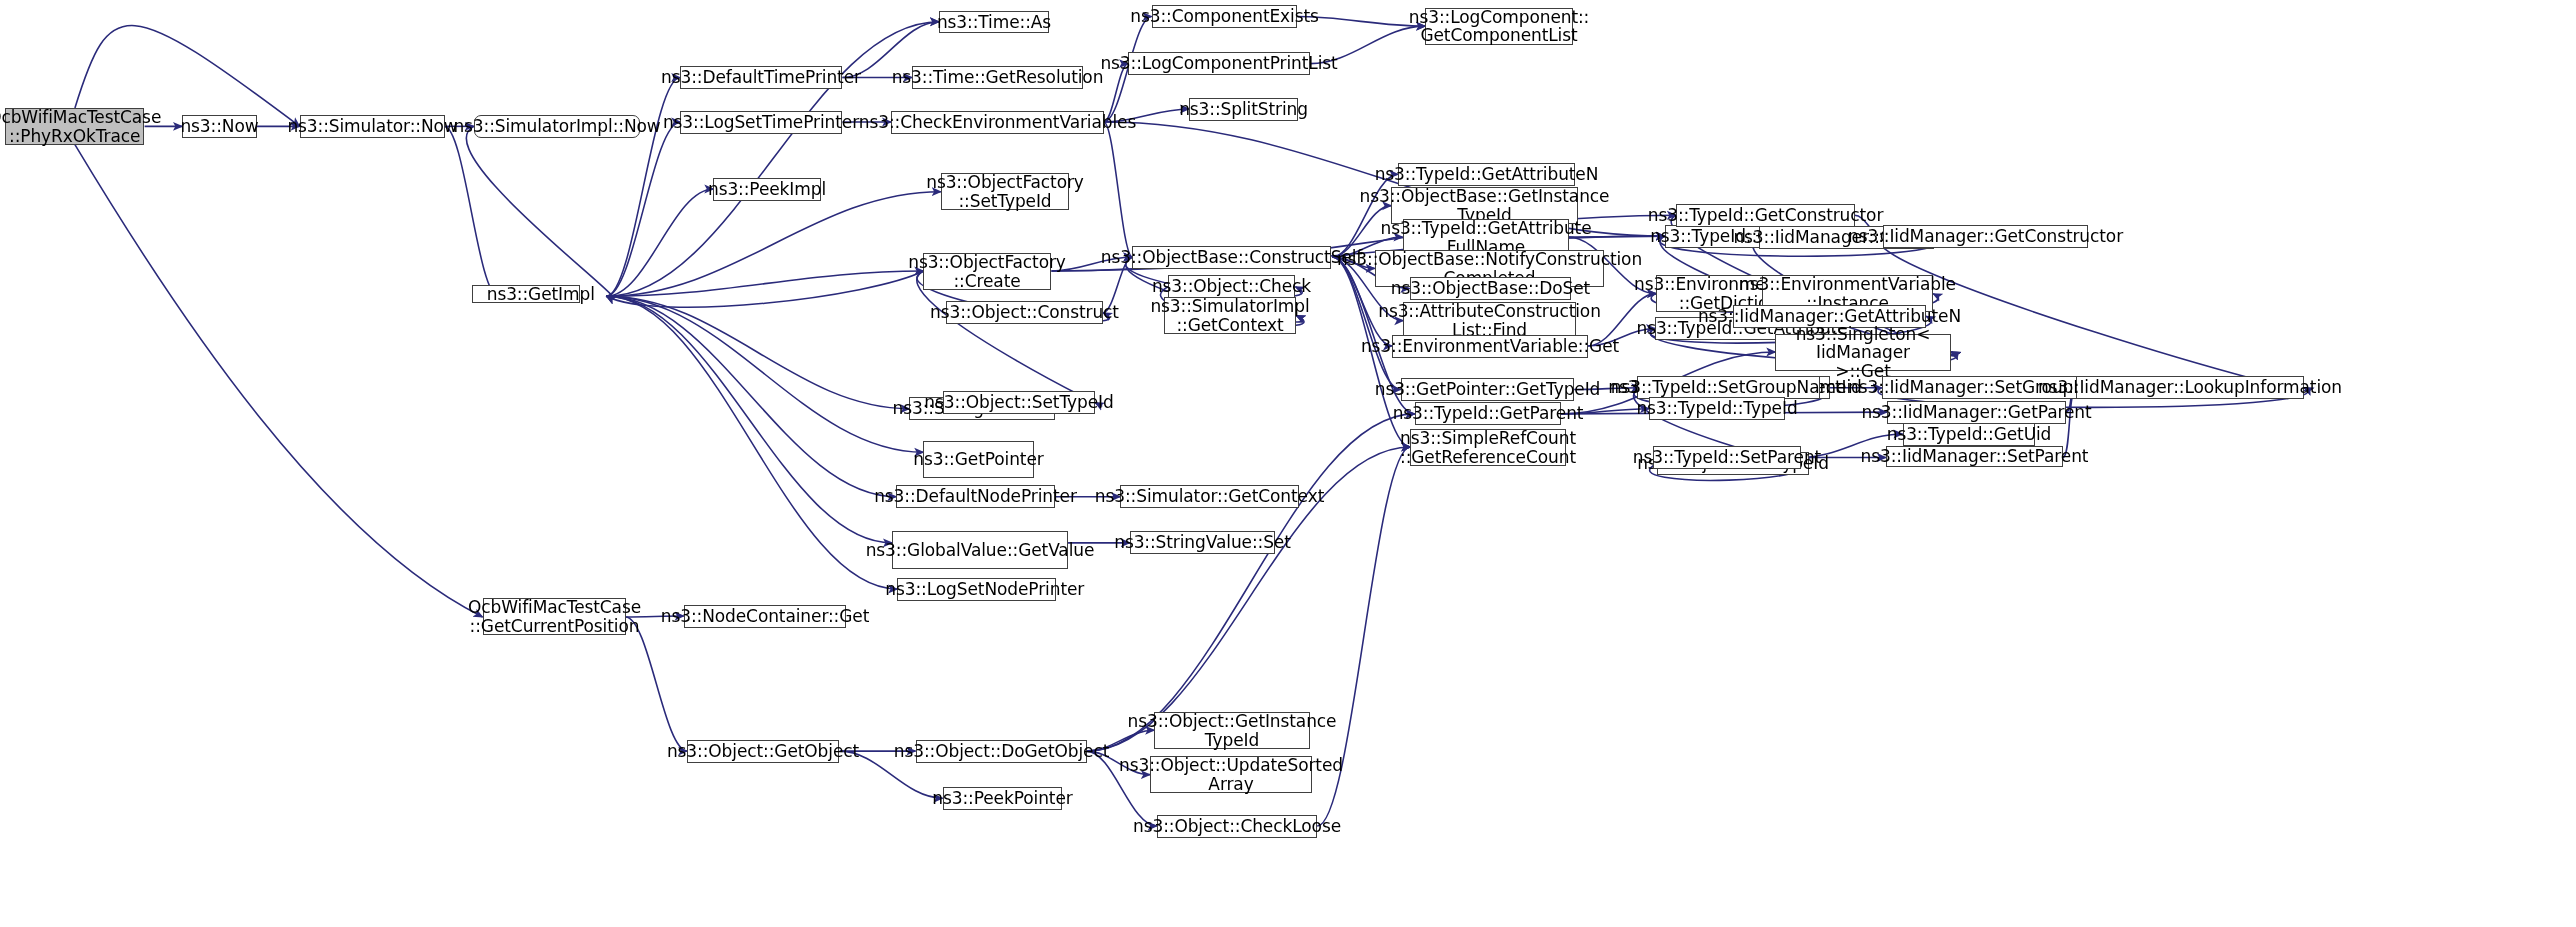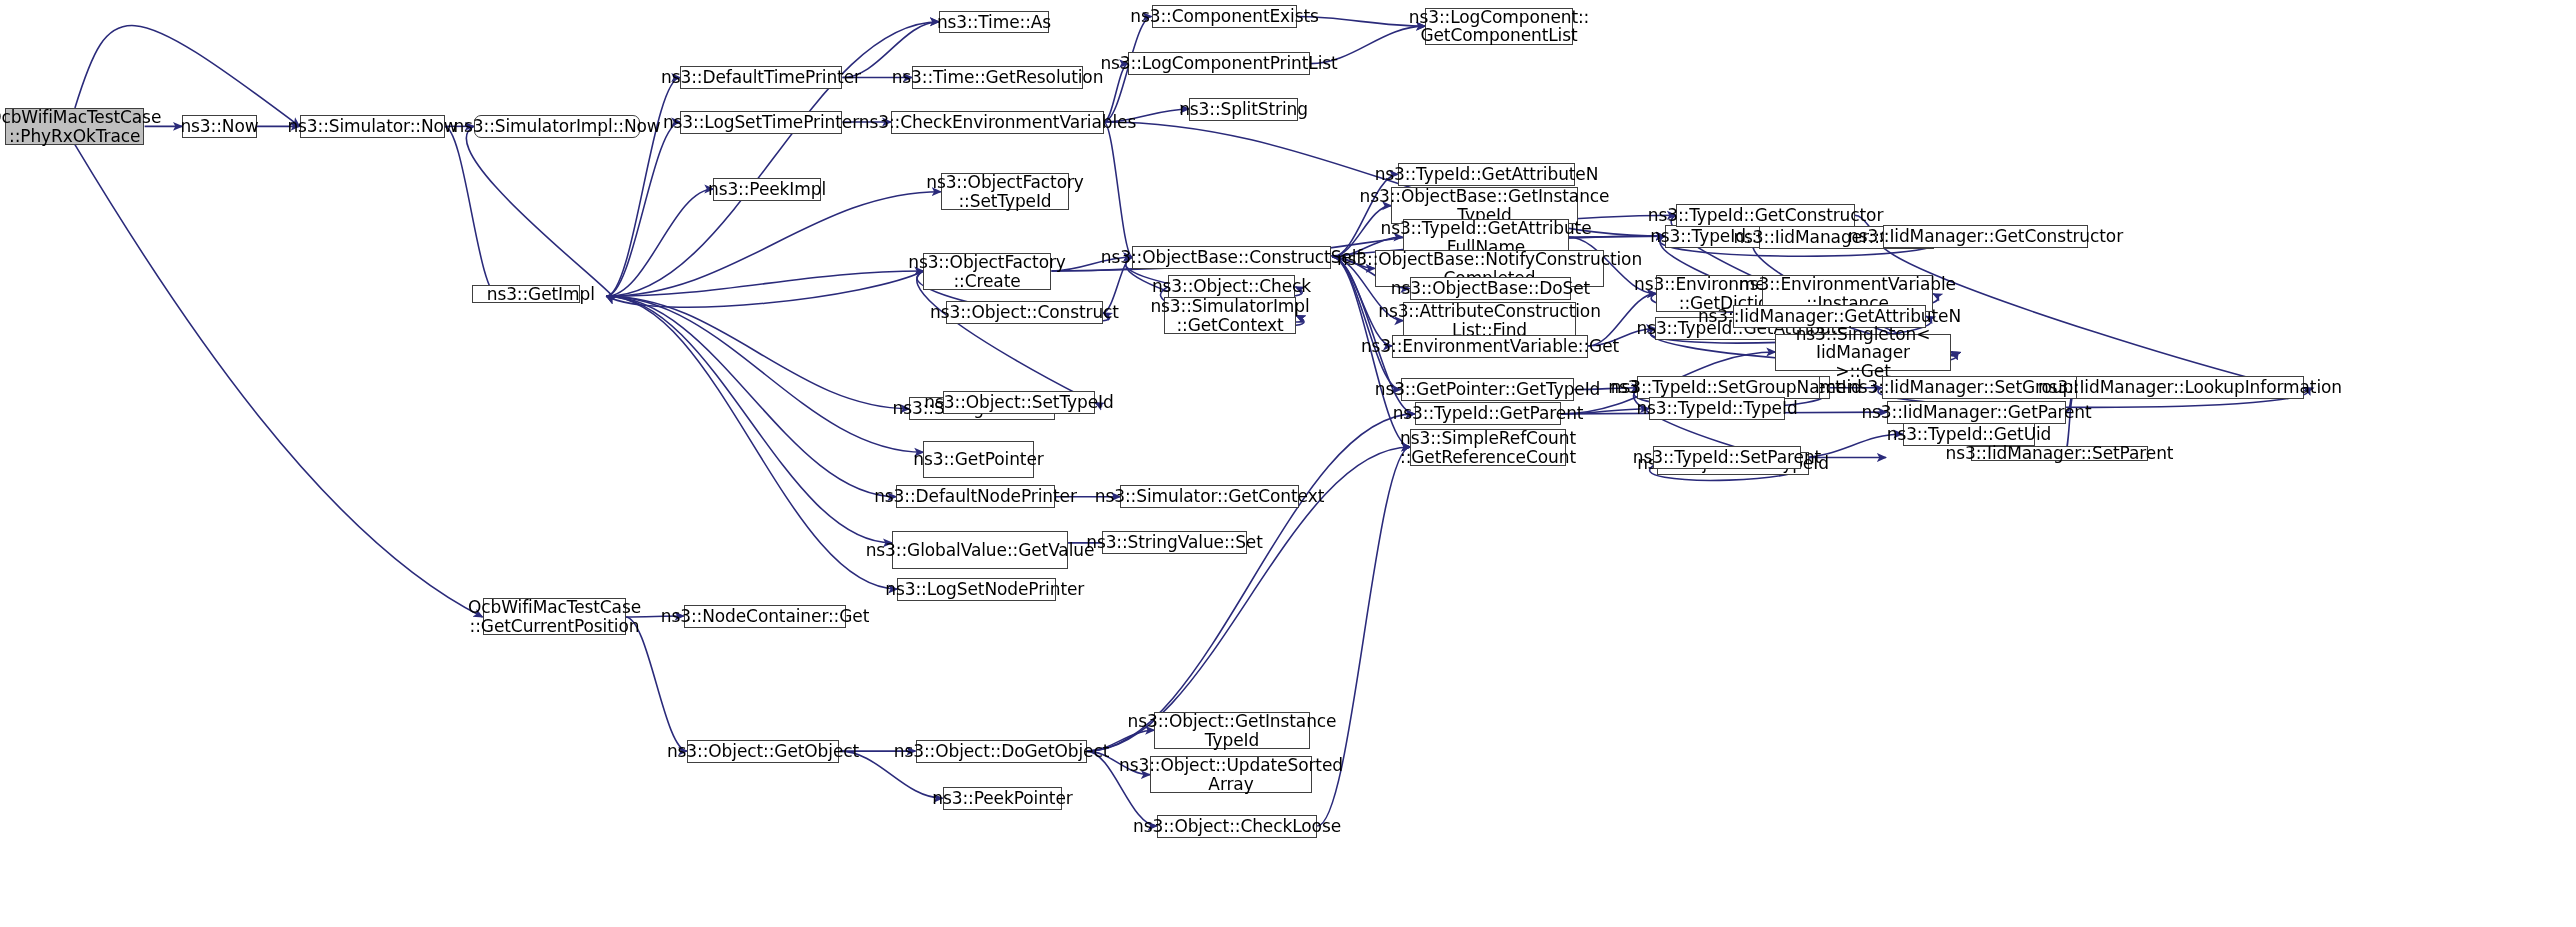--- a/index.html
+++ b/index.html
@@ -172,21 +172,21 @@
 ::SetTypeId</div>
       <div class="node" style="left: 923px; top: 253px; width: 128px; height: 37px;">ns3::ObjectFactory
 ::Create</div>
       <div class="node" style="left: 946px; top: 301px; width: 157px; height: 22.6px;">ns3::Object::Construct</div>
       <div class="node" style="left: 909px; top: 397px; width: 146px; height: 22.6px;">ns3::StringValue::Get</div>
       <div class="node" style="left: 923px; top: 441px; width: 111px; height: 37px;">ns3::GetPointer</div>
       <div class="node" style="left: 943px; top: 391px; width: 152px; height: 22.6px;">ns3::Object::SetTypeId</div>
       <div class="node" style="left: 896px; top: 485px; width: 159px; height: 22.6px;">ns3::DefaultNodePrinter</div>
       <div class="node" style="left: 1120px; top: 485px; width: 179px; height: 22.6px;">ns3::Simulator::GetContext</div>
       <div class="node" style="left: 892px; top: 531px; width: 176px; height: 38px;">ns3::GlobalValue::GetValue</div>
-      <div class="node" style="left: 1102px; top: 531px; width: 145px; height: 22.6px;">ns3::StringValue::Set</div>
+      <div class="node" style="left: 1130px; top: 531px; width: 145px; height: 22.6px;">ns3::StringValue::Set</div>
       <div class="node" style="left: 897px; top: 578px; width: 159px; height: 22.6px; padding-left: 20px;">ns3::LogSetNodePrinter</div>
       <div class="node" style="left: 483px; top: 598px; width: 143px; height: 37px;">OcbWifiMacTestCase
 ::GetCurrentPosition</div>
       <div class="node" style="left: 684px; top: 605px; width: 162px; height: 22.6px;">ns3::NodeContainer::Get</div>
       <div class="node" style="left: 687px; top: 740px; width: 152px; height: 22.6px;">ns3::Object::GetObject</div>
       <div class="node" style="left: 916px; top: 740px; width: 171px; height: 22.6px;">ns3::Object::DoGetObject</div>
       <div class="node" style="left: 943px; top: 787px; width: 119px; height: 22.6px;">ns3::PeekPointer</div>
       <div class="node" style="left: 1154px; top: 712px; width: 156px; height: 37px;">ns3::Object::GetInstance
 TypeId</div>
       <div class="node" style="left: 1150px; top: 756px; width: 162px; height: 37px;">ns3::Object::UpdateSorted
@@ -224,17 +224,17 @@
       <div class="node" style="left: 1759px; top: 226px; width: 175px; height: 22.6px;">ns3::IidManager::GetName</div>
       <div class="node" style="left: 1762px; top: 275px; width: 171px; height: 37px;">ns3::EnvironmentVariable
 ::Instance</div>
       <div class="node" style="left: 1733px; top: 305px; width: 193px; height: 22.6px;">ns3::IidManager::GetAttributeN</div>
       <div class="node" style="left: 1775px; top: 334px; width: 176px; height: 37px;">ns3::Singleton&lt; IidManager
 &gt;::Get</div>
       <div class="node" style="left: 1883px; top: 225px; width: 205px; height: 22.6px;">ns3::IidManager::GetConstructor</div>
       <div class="node" style="left: 1882px; top: 376px; width: 207px; height: 22.6px;">ns3::IidManager::SetGroupName</div>
       <div class="node" style="left: 1887px; top: 401px; width: 179px; height: 22.6px;">ns3::IidManager::GetParent</div>
       <div class="node" style="left: 1903px; top: 423px; width: 132px; height: 22.6px;">ns3::TypeId::GetUid</div>
-      <div class="node" style="left: 1971px; top: 446px; width: 177px; height: 15px;">ns3::IidManager::SetParent</div>
+      <div class="node" style="left: 1886px; top: 446px; width: 177px; height: 21px;">ns3::IidManager::SetParent</div>
       <div class="node" style="left: 2076px; top: 376px; width: 228px; height: 22.6px;">ns3::IidManager::LookupInformation</div>
     </div>
 </div>
 
 
 </body></html>

